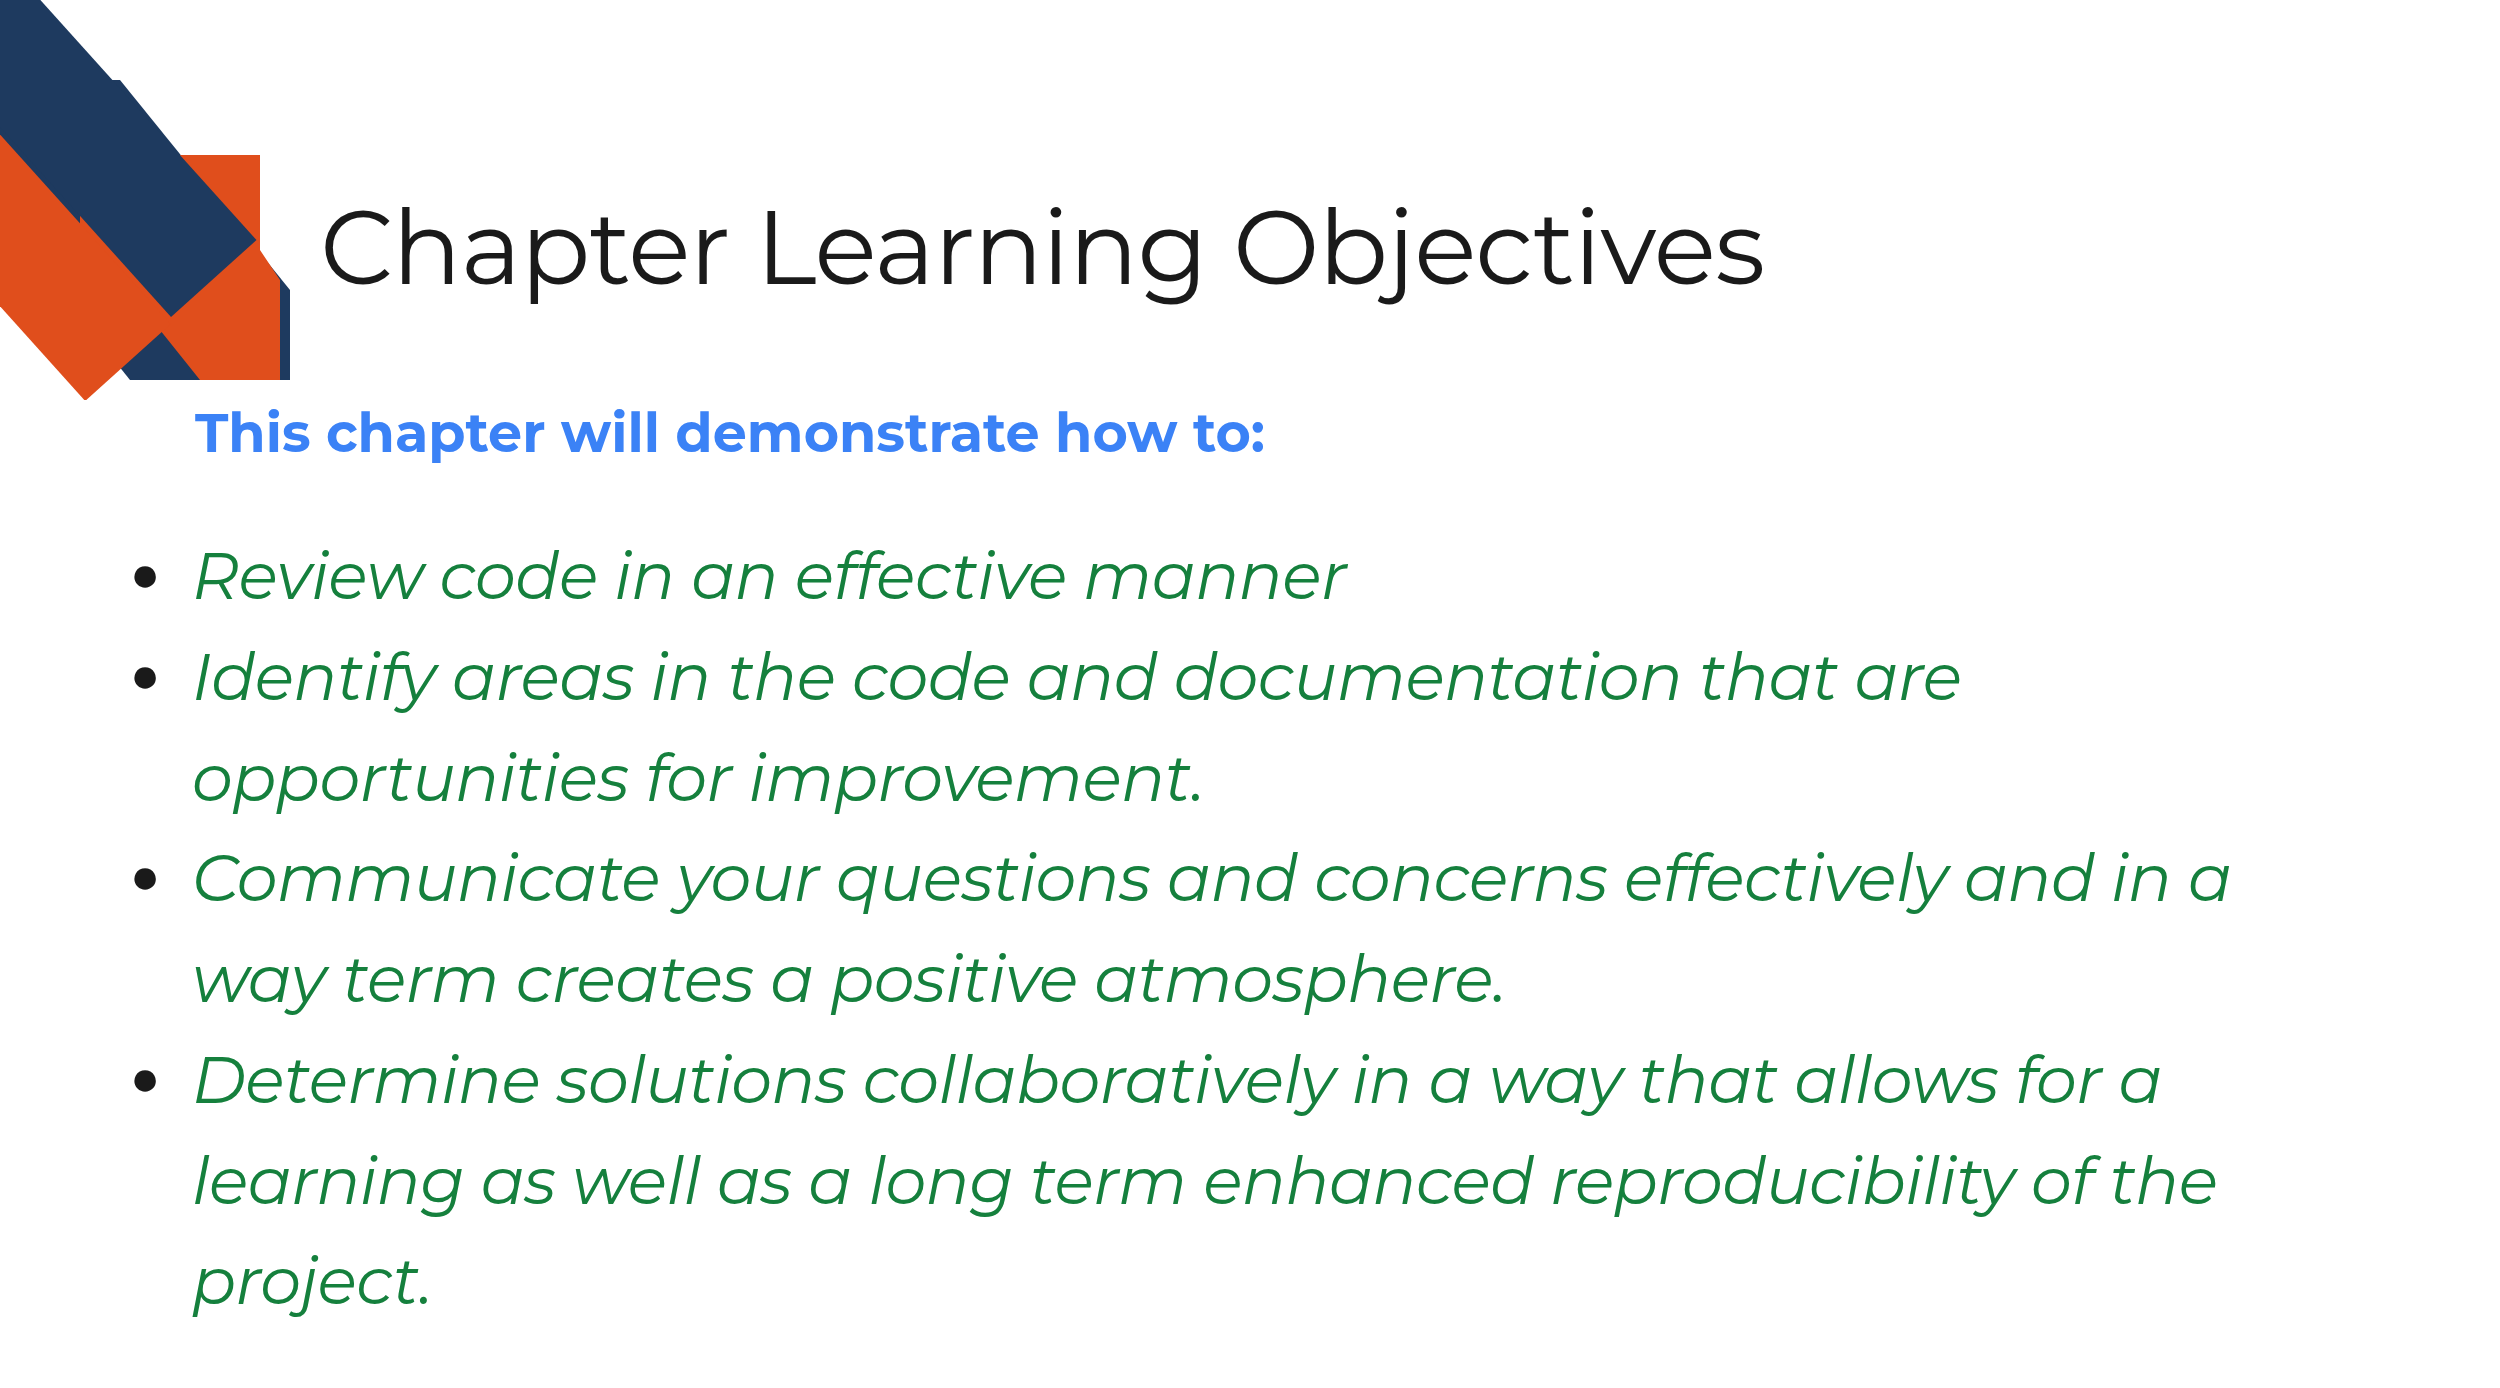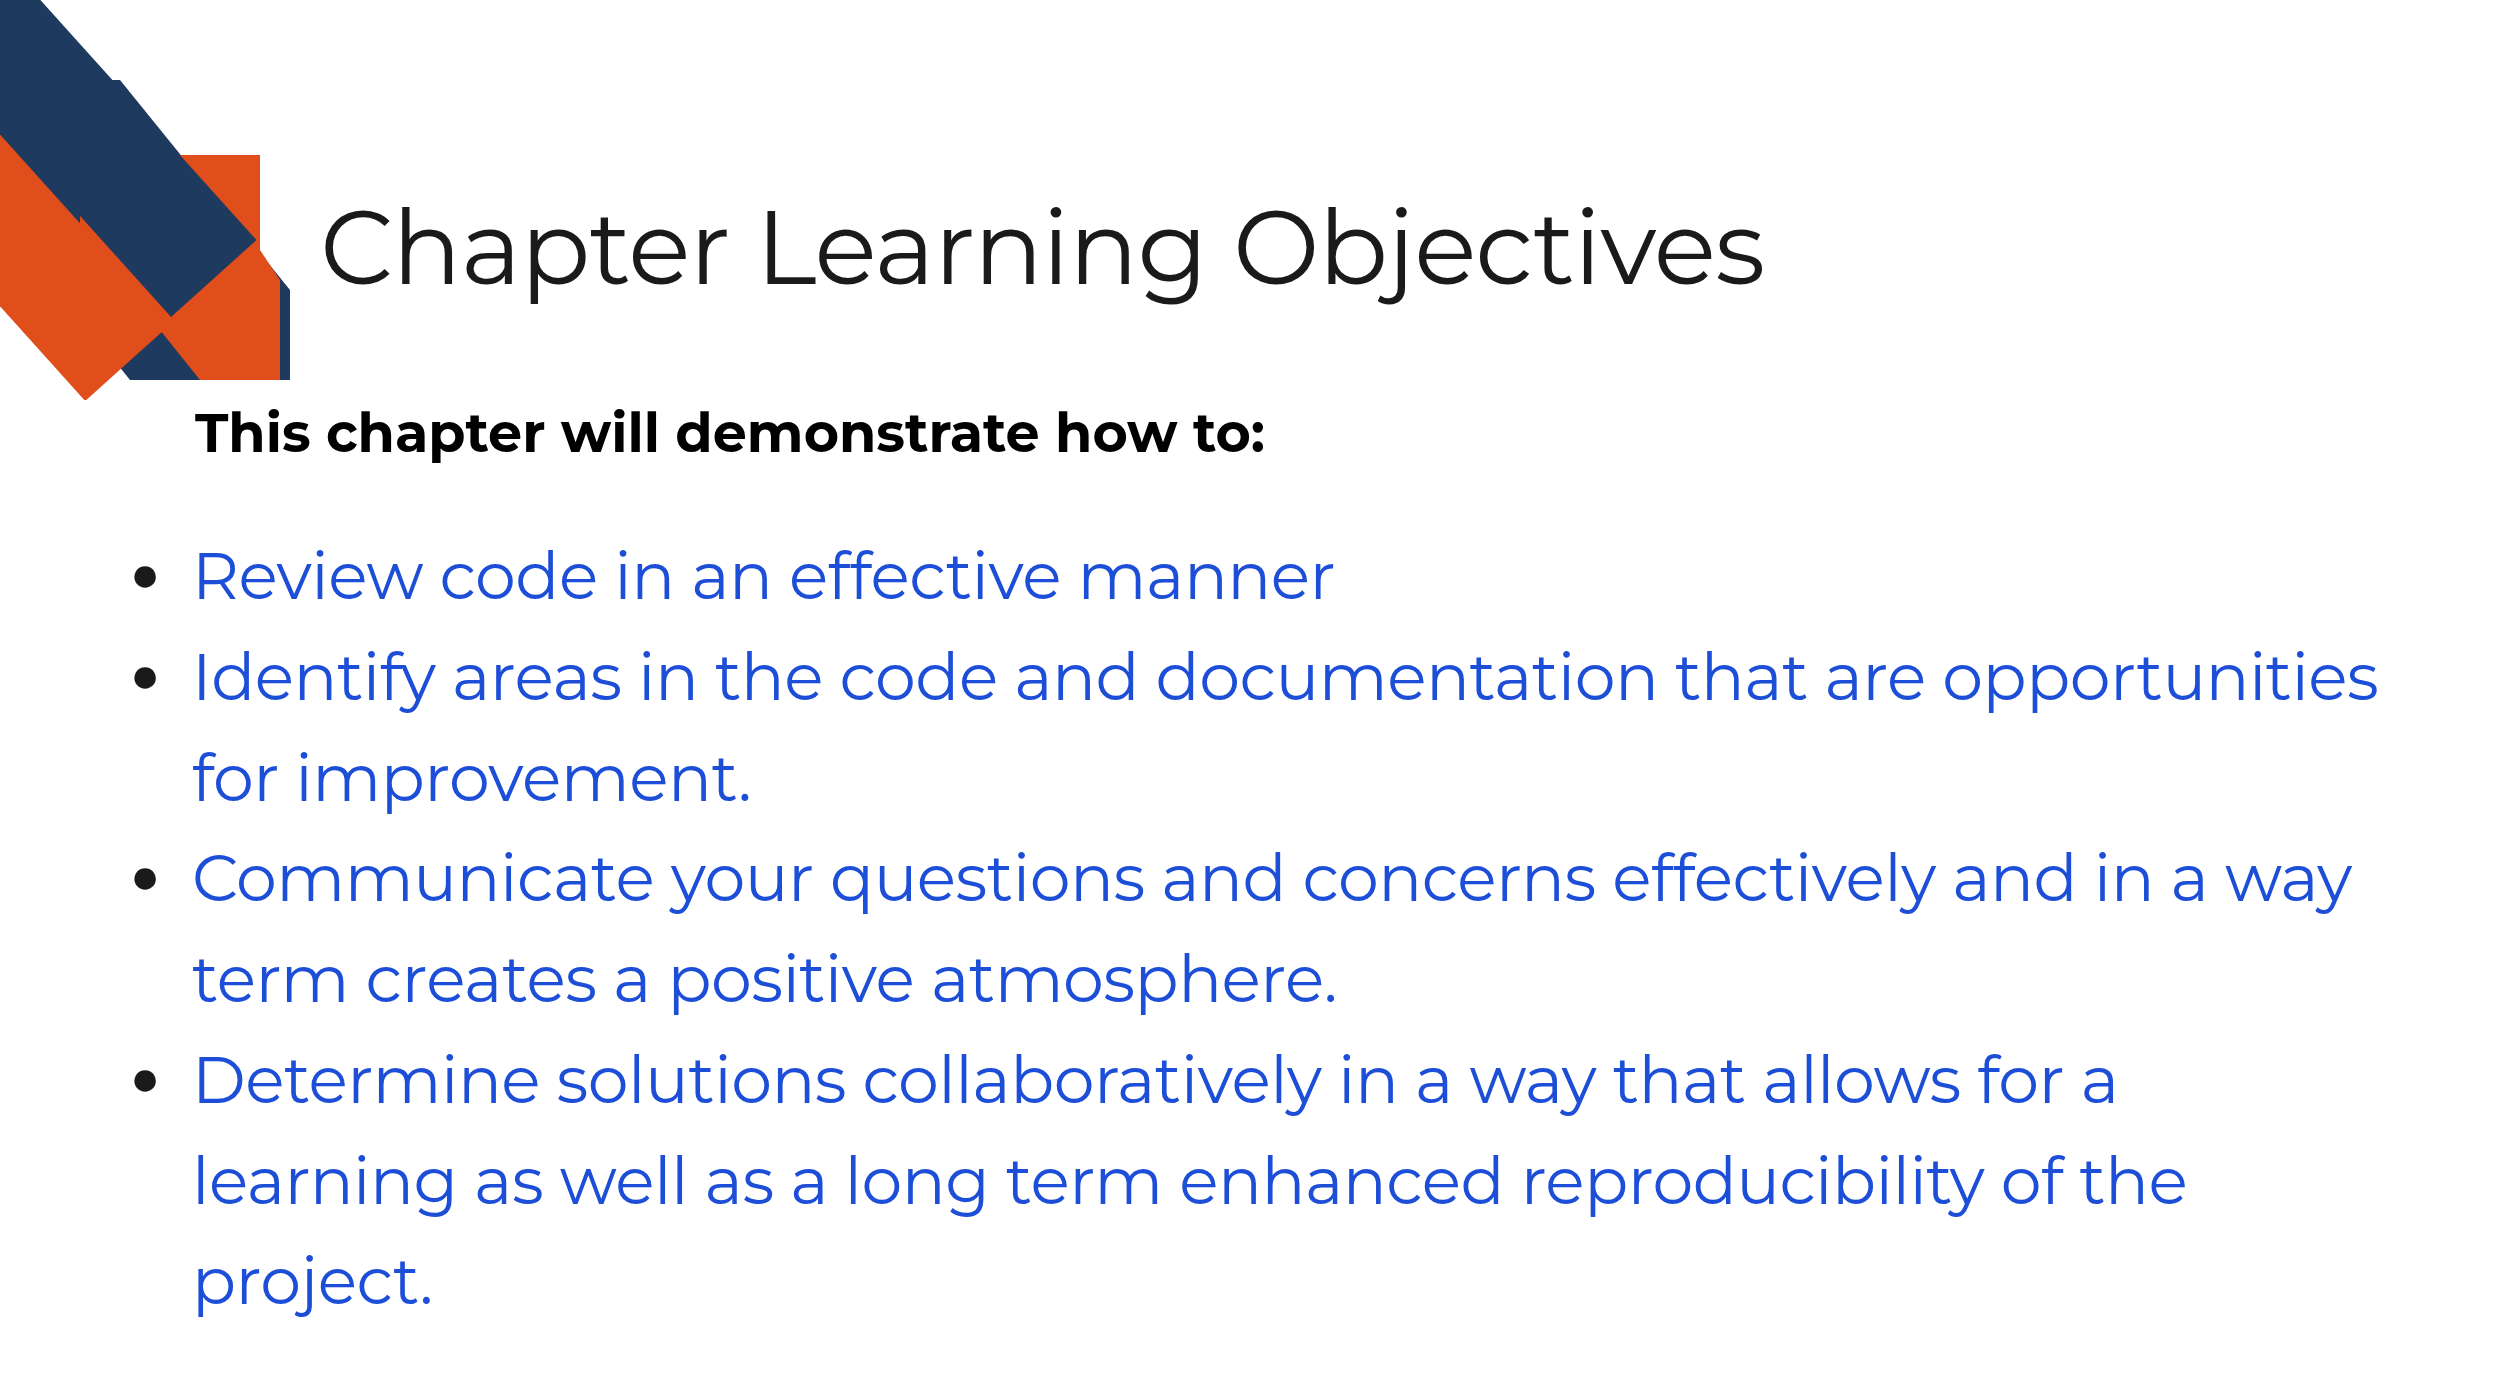--- a/index.html
+++ b/index.html
@@ -31,37 +31,38 @@
       font-weight: 400;
       color: #1a1a1a;
       letter-spacing: -1px;
     }
     .subtitle {
       position: absolute;
       top: 400px;
       left: 195px;
       font-size: 54px;
       font-weight: 700;
-      color: #000000;
+      color: #3b82f6;
     }
     .objectives-list {
       position: absolute;
       top: 526px;
       left: 130px;
       right: 120px;
       list-style: none;
     }
     .objectives-list li {
       font-size: 65px;
       font-weight: 400;
-      color: #1d4ed8;
+      color: #15803d;
       line-height: 1.55;
       padding-left: 62px;
       position: relative;
       letter-spacing: -0.5px;
+      font-style: italic;
     }
     .objectives-list li::before {
       content: '●';
       position: absolute;
       left: 0;
       top: 0;
       font-size: 50px;
       line-height: 1.9;
       color: #1a1a1a;
     }

